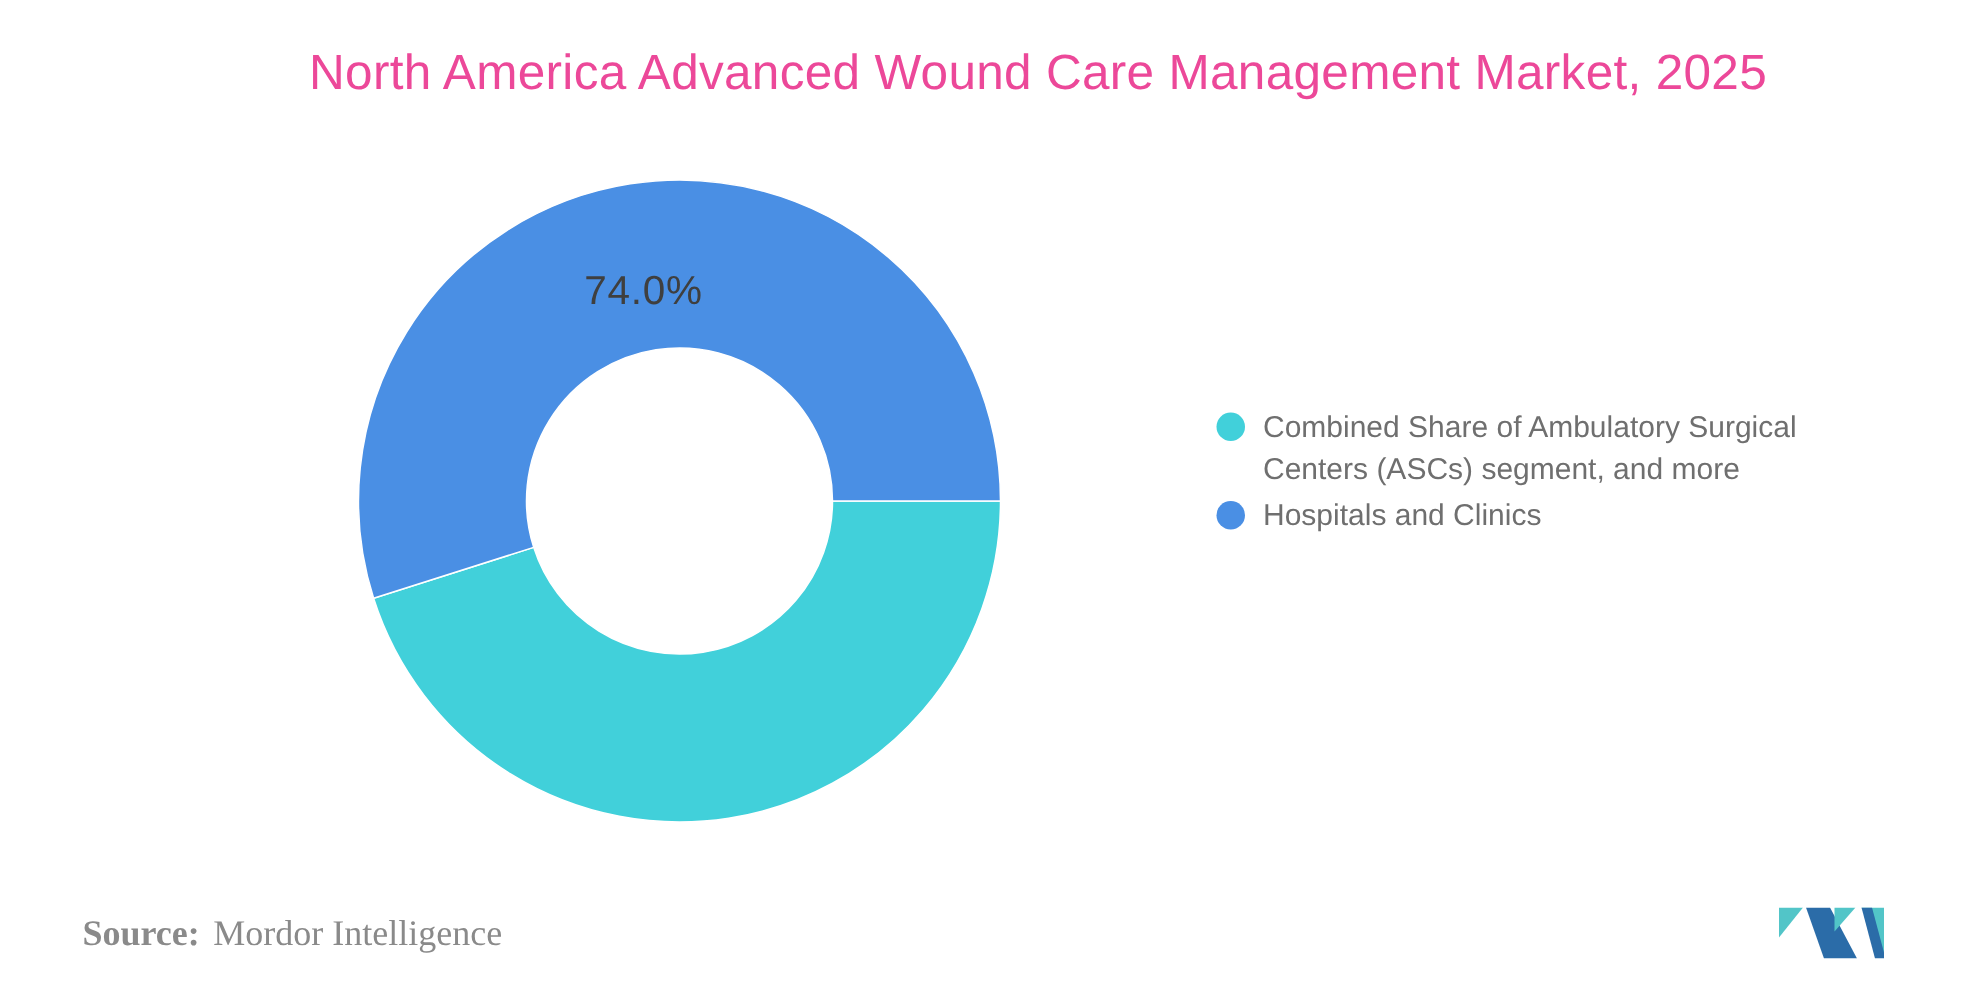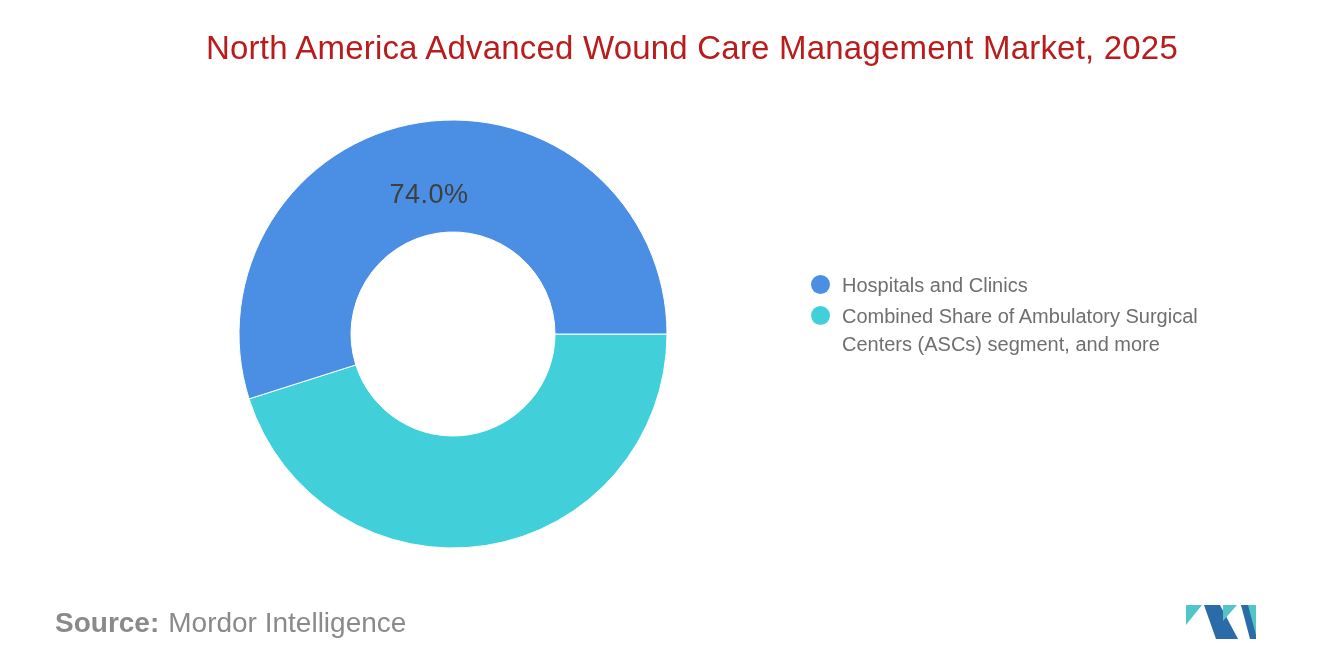--- a/index.html
+++ b/index.html
@@ -12,21 +12,21 @@
   }
   .title{
     position:absolute;
     top:29px;left:0;width:100%;
     box-sizing:border-box;
     padding-left:64px;
     text-align:center;
     font-size:33px;
     font-weight:400;
     letter-spacing:0.2px;
-    color:#b91c1c;
+    color:#ec4899;
     white-space:nowrap;
   }
   .donut{
     position:absolute;
     left:238px;top:119px;
   }
   .slice-label{
     position:absolute;
     left:429px;top:194px;
     transform:translate(-50%,-50%);
@@ -55,23 +55,24 @@
   }
   .legend-label{
     font-size:20px;
     line-height:28px;
     color:#6f6f6f;
     max-width:402px;
   }
   .source{
     position:absolute;
     left:55px;top:608px;
-    font-size:28px;
+    font-size:24px;
     line-height:30px;
     color:#8a8a8a;
+    font-family:Liberation Serif, serif;
   }
   .source-label{font-weight:700;margin-right:9px;}
   .logo{
     position:absolute;
     left:1186px;top:605px;
   }
 </style>
 </head>
 <body>
 
@@ -81,26 +82,26 @@
 
   <svg id="donut" class="donut" width="430" height="430" viewBox="0 0 430 430">
       <path d="M 429.00 215.00 A 214 214 0 0 1 11.06 279.85 L 117.80 245.91 A 102 102 0 0 0 317.00 215.00 Z" fill="#41D0DA" stroke="#FFFFFF" stroke-width="1"></path>
       <path d="M 11.06 279.85 A 214 214 0 1 1 429.00 215.00 L 317.00 215.00 A 102 102 0 1 0 117.80 245.91 Z" fill="#4A8FE4" stroke="#FFFFFF" stroke-width="1"></path>
     </svg>
 
   <div class="slice-label">74.0%</div>
 
   <div class="legend">
     <div class="legend-item">
+      <span class="legend-marker" style="background: rgb(65, 208, 218);"></span>
+      <span class="legend-label">Combined Share of Ambulatory Surgical Centers (ASCs) segment, and more</span>
+    </div>
+    <div class="legend-item">
       <span class="legend-marker" style="background: rgb(74, 143, 228);"></span>
       <span class="legend-label">Hospitals and Clinics</span>
-    </div>
-    <div class="legend-item">
-      <span class="legend-marker" style="background: rgb(65, 208, 218);"></span>
-      <span class="legend-label">Combined Share of Ambulatory Surgical Centers (ASCs) segment, and more</span>
     </div>
   </div>
 
   <div class="source">
     <span class="source-label">Source:</span><span class="source-value">Mordor Intelligence</span>
   </div>
 
   <svg class="logo" width="70" height="34" viewBox="0 0 70 34">
     <polygon class="logo-teal" points="0,0 16,0 0,20" fill="#52C5C8"></polygon>
     <polygon class="logo-blue" points="18,0 34,0 52,34 30,34" fill="#2B6CA8"></polygon>

